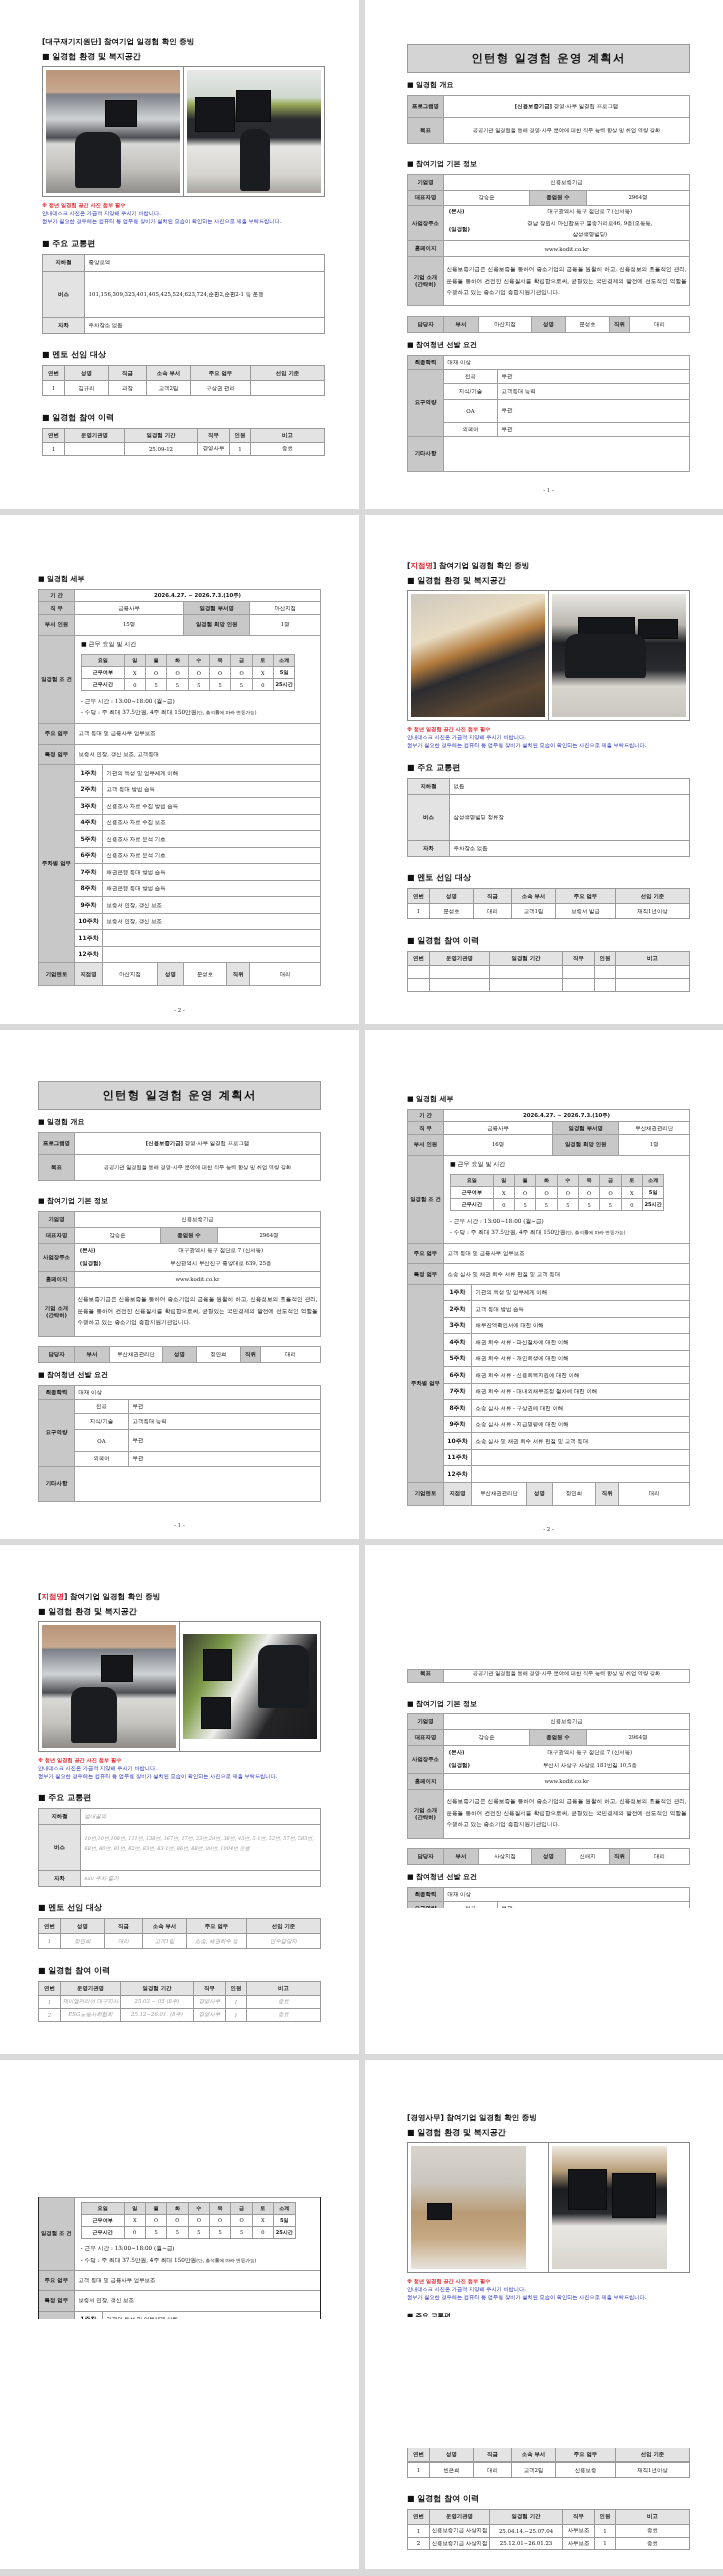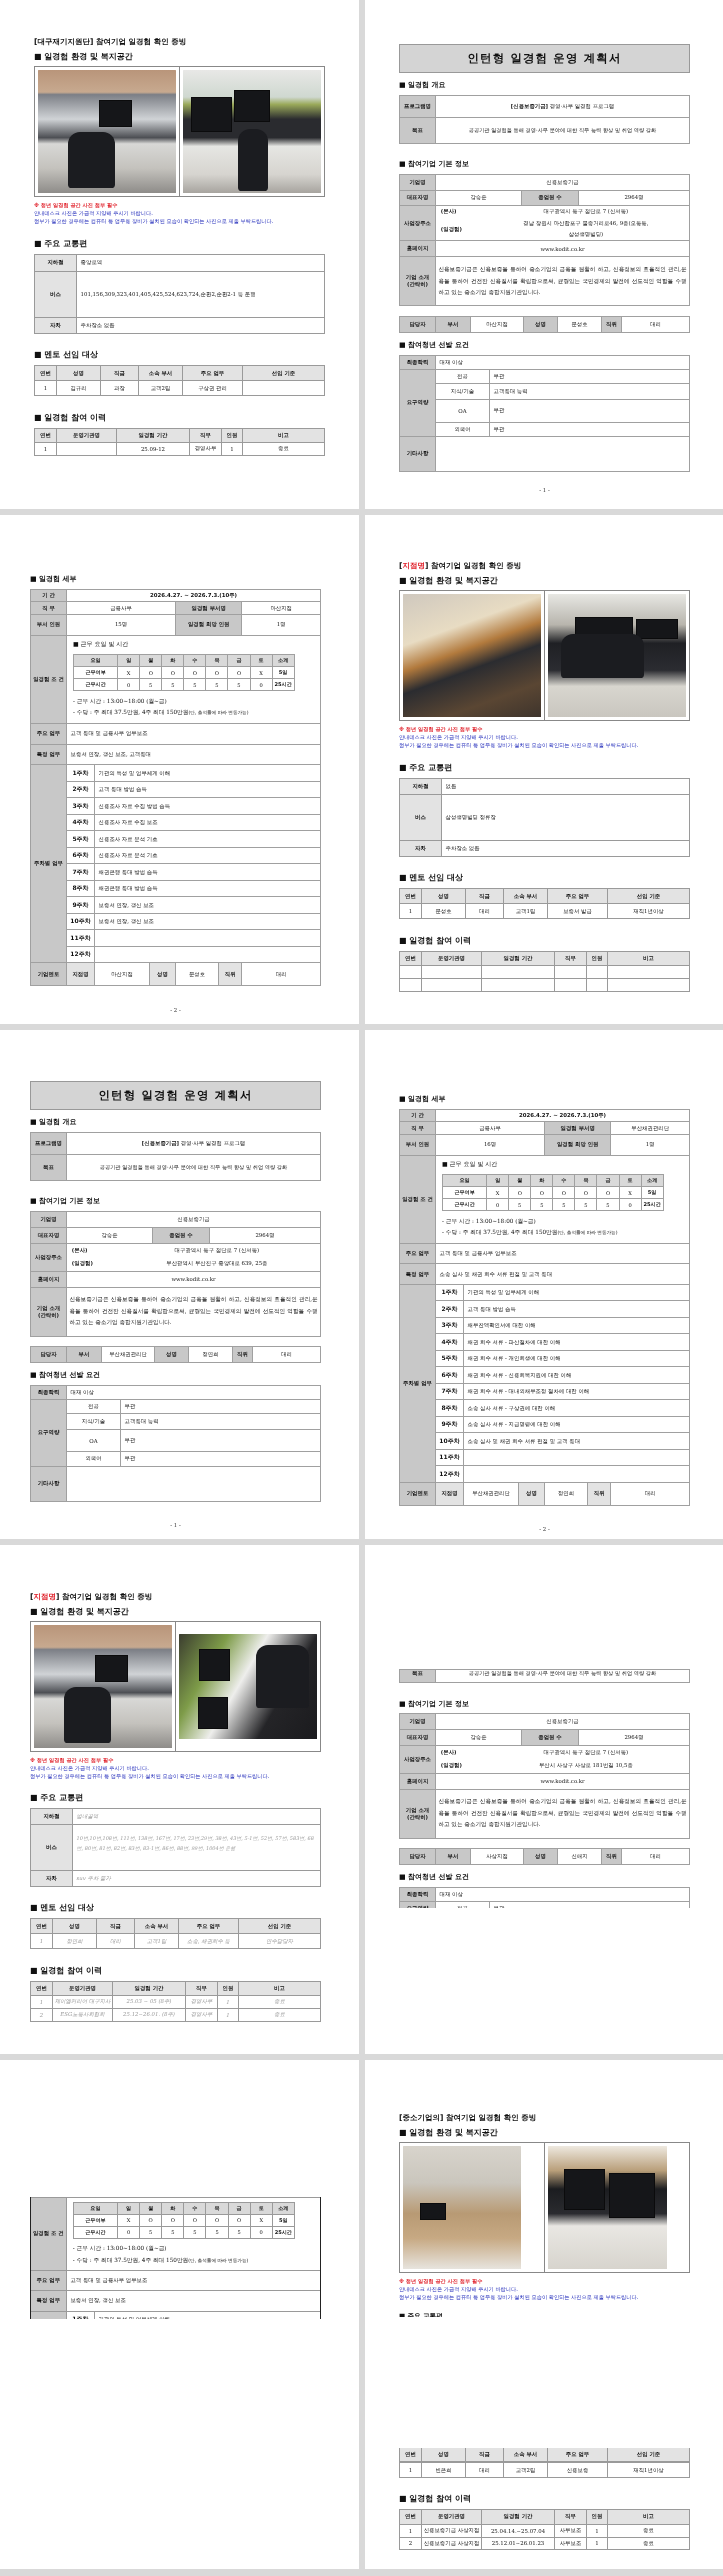--- a/index.html
+++ b/index.html
@@ -2,21 +2,21 @@
 <html style="font-size:9.6px"><head>
 <meta charset="utf-8">
 <style>
   * { box-sizing: border-box; margin: 0; padding: 0; }
   html, body { width: 724px; background: #d9d9d9; }
   body { font-family: "DejaVu Serif", "Liberation Serif", serif; color: #111; }
   .grid { display: grid; grid-template-columns: 362px 362px; grid-auto-rows: 515px; width: 724px; gap: 0; }
   .cell { position: relative; overflow: hidden; background: #fff; border-bottom: 6px solid #d9d9d9; }
   .cell.l { border-right: 3.6px solid #d9d9d9; }
   .cell.r { border-left: 3.6px solid #d9d9d9; }
-  .pg { position: absolute; left: 0; right: 0; }
+  .pg { position: absolute; left: 8px; right: 0; }
   .inner { margin: 0 34px 0 34px; }
   .sans { font-family: "DejaVu Sans", "Liberation Sans", sans-serif; }
   .h-ev { font-family: "DejaVu Sans", sans-serif; font-weight: bold; font-size: 7.5px; margin-bottom: 3.6px; }
   .h-ev .red { color: #e0202a; }
   .h-sec { font-family: "DejaVu Sans", sans-serif; font-weight: bold; font-size: 8px; margin: 2.4px 0 4.8px; }
   .h-sec-s { font-family: "DejaVu Sans", sans-serif; font-weight: bold; font-size: 7px; margin: 6px 0 4.8px; }
   .photos { display: grid; grid-template-columns: 1fr 1fr; border: 0.6px solid #888; height: 131px; }
   .photos > div { padding: 3px; display: flex; align-items: center; justify-content: center; }
   .photos > div:first-child { border-right: 0.6px solid #888; }
   .photo { width: 100%; height: 100%; border-radius: 0.6px; position: relative; overflow: hidden; }
@@ -1100,21 +1100,21 @@
               <td class="wk">1주차</td>
               <td class="left">기관의 특성 및 업무체계 이해</td>
             </tr>
       </tbody>
         </table>
     </div>
   </div>
 
   <div class="cell r">
     <div class="pg inner" style="top:53px; margin-left:34px; margin-right:34px;">
-      <div class="h-ev"><span>[중소기업의]</span> <span>참여기업 일경험 확인 증빙</span></div>
+      <div class="h-ev"><span>[경영사무]</span> <span>참여기업 일경험 확인 증빙</span></div>
       <div class="h-sec">■ 일경험 환경 및 복지공간</div>
       <div class="photos">
         <div style="justify-content:flex-start">
             <div class="photo recep" style="width:86%">
               <div class="monitor" style="left:14%;top:46%;width:22%;height:14%"></div>
             </div>
           </div>
         <div style="justify-content:flex-start">
             <div class="photo mon" style="width:86%">
               <div class="monitor" style="left:14%;top:18%;width:34%;height:34%"></div>

